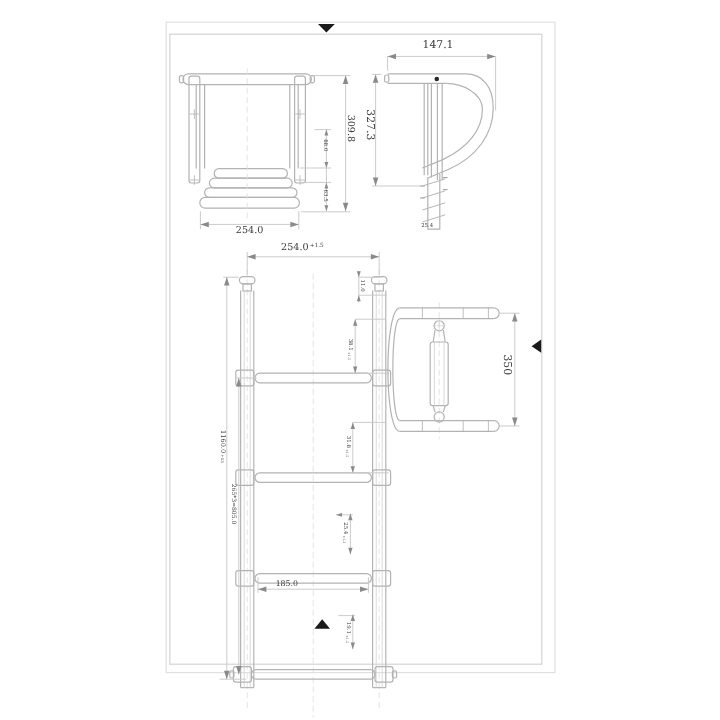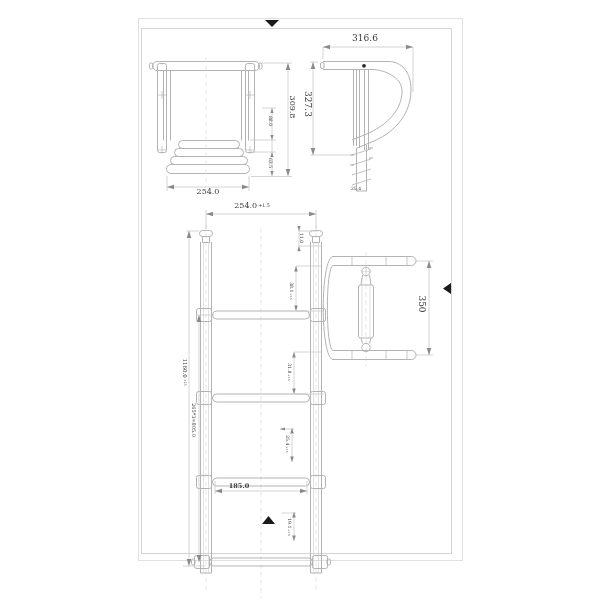--- a/index.html
+++ b/index.html
@@ -181,21 +181,21 @@
           <path d="M429,355 l-2.3,-7 h4.6 z"></path>
     </g>
   </g>
 </svg>
 
   <div class="lbl f8" style="left:183px;top:188px;width:50px;">254.0</div>
   <div class="lbl f8 rot" style="left:272px;top:102px;width:40px;height:10px;">309.8</div>
   <div class="lbl f45 rot" style="left:258px;top:117px;width:24px;height:8px;">88.0</div>
   <div class="lbl f45 rot" style="left:258px;top:159px;width:24px;height:8px;">63.5</div>
 
-  <div class="lbl f9" style="left:343px;top:34px;width:44px;">316.6</div>
+  <div class="lbl f9" style="left:343px;top:34px;width:44px;">147.1</div>
   <div class="lbl f9 rot" style="left:288px;top:99px;width:40px;height:10px;">327.3</div>
   <div class="lbl f45" style="left:346px;top:187px;width:20px;">25.4</div>
 
   <div class="lbl f8" style="left:222px;top:202px;width:60px;">
     <span>254.0</span>
       <sup>+1.5</sup>
   </div>
   <div class="lbl f45 rot" style="left:291px;top:234px;width:20px;height:8px;">11.0</div>
   <div class="lbl f45 rot" style="left:273px;top:287px;width:36px;height:8px;">
     <span>38.1</span>
@@ -206,21 +206,21 @@
       <sup>+1.5</sup>
   </div>
   <div class="lbl f45 rot" style="left:269px;top:440px;width:36px;height:8px;">
     <span>25.4</span>
       <sup>+1.5</sup>
   </div>
   <div class="lbl f45 rot" style="left:271px;top:523px;width:36px;height:8px;">
     <span>19.1</span>
       <sup>+1.5</sup>
   </div>
-  <div class="lbl f65" style="left:215px;top:483px;width:48px;font-weight:bold;">185.0</div>
+  <div class="lbl f65" style="left:215px;top:483px;width:48px;">185.0</div>
   <div class="lbl f55 rot" style="left:154px;top:367px;width:60px;height:10px;">
     <span>1160.0</span>
       <sup>+13</sup>
   </div>
   <div class="lbl f5 rot" style="left:164px;top:415px;width:60px;height:10px;">265*3=805.0</div>
 
   <div class="lbl f9 rot" style="left:402px;top:299px;width:40px;height:10px;">350</div>
 </div>
 
 </body></html>

